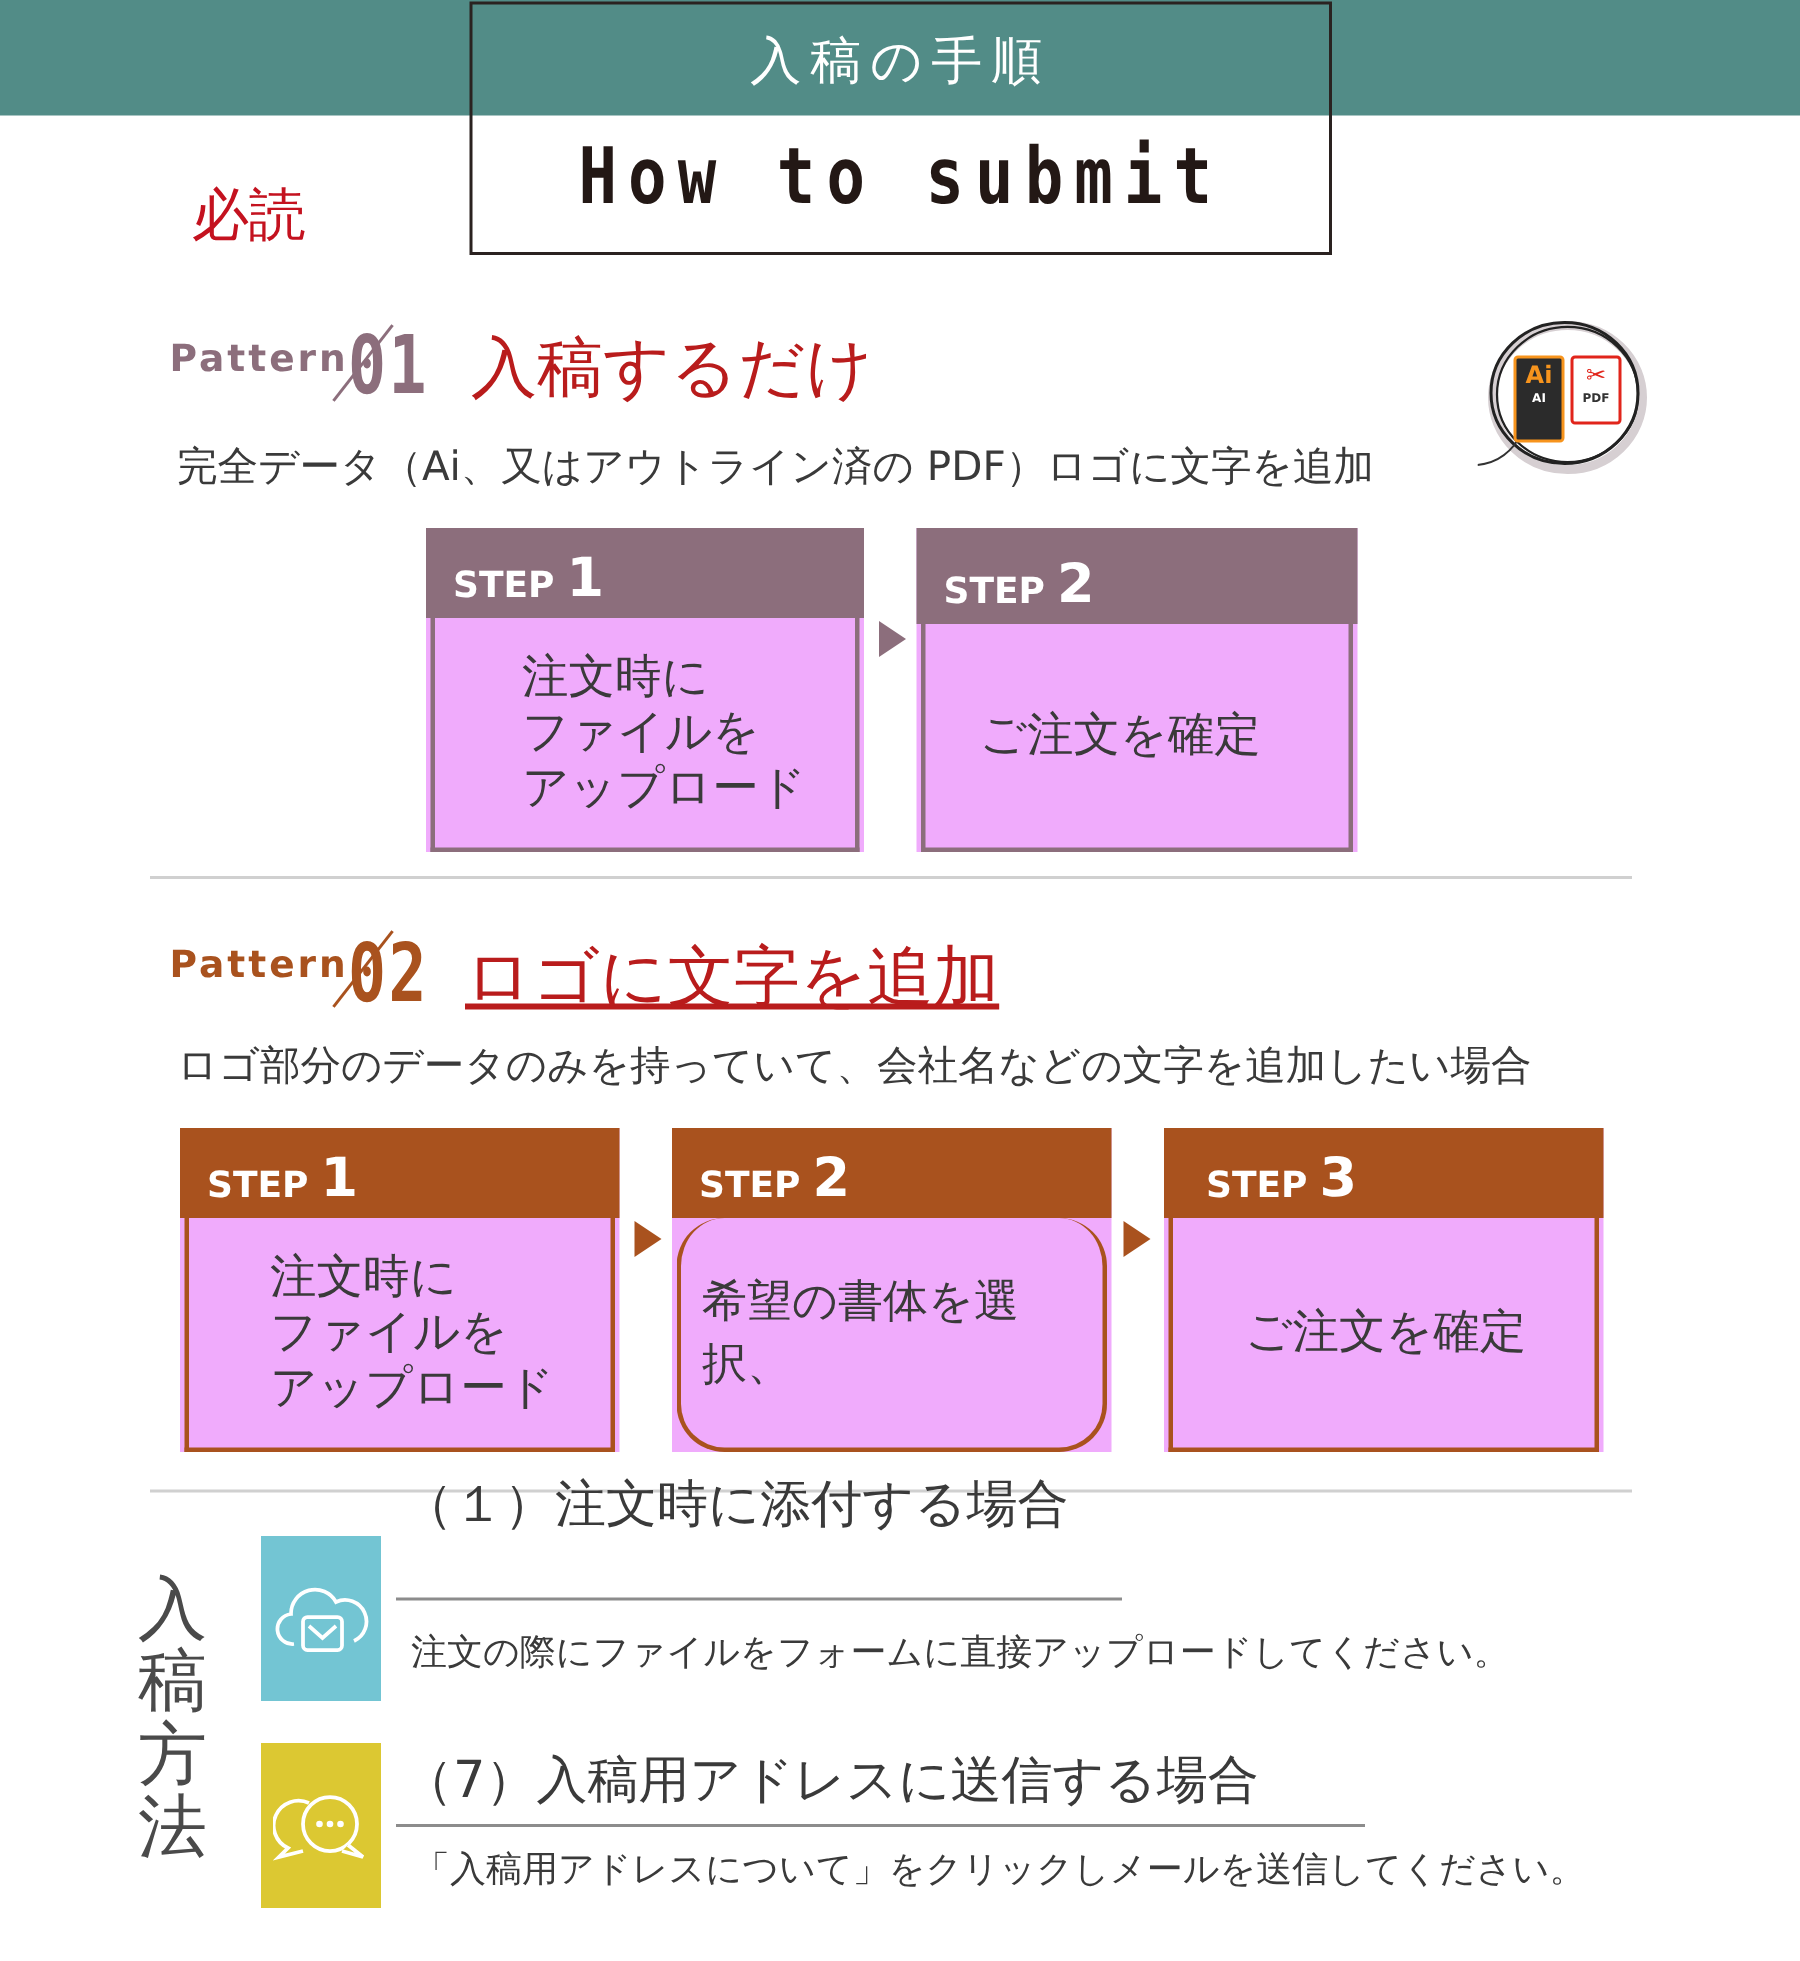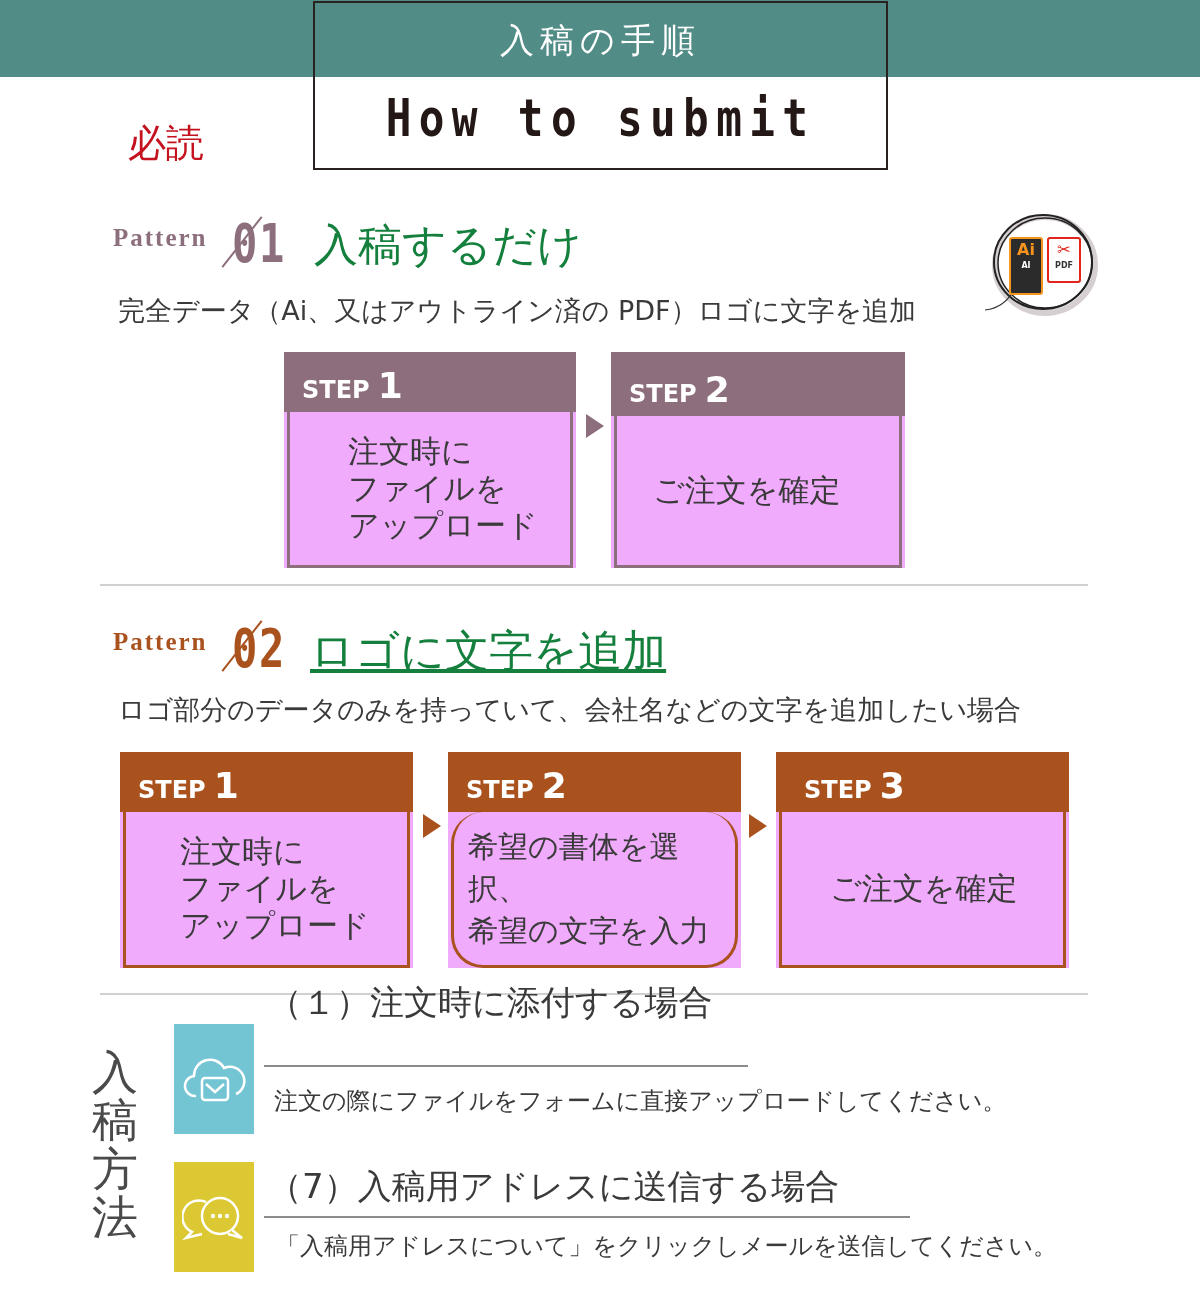--- a/index.html
+++ b/index.html
@@ -9,25 +9,25 @@
 
   .topbar { left: 0; top: 0; width: 1200px; height: 77px; background: #528c87; }
   .title-box { left: 313px; top: 1px; width: 575px; height: 169px; border: 2px solid #2a2220; }
   .title-jp { left: 313px; top: 18px; width: 575px; text-align: center; color: #ffffff; font-size: 34px;
               letter-spacing: 6px; font-weight: 300; }
   .title-en { left: 313px; top: 88px; width: 575px; text-align: center; color: #231815; font-size: 52px;
               font-weight: bold; letter-spacing: 9px; font-family: "DejaVu Sans Mono", "Liberation Mono", monospace;
               transform: scaleX(0.82); }
   .must-read { left: 128px; top: 104px; color: #c4121f; font-size: 38px; margin-top: 14px; }
 
-  .pat-label { font-size: 25px; font-weight: bold; letter-spacing: 2px; font-family: Liberation Serif, serif; }
+  .pat-label { font-size: 25px; font-weight: bold; letter-spacing: 2px; }
   .pat-num { font-size: 54px; font-weight: bold; font-family: "DejaVu Sans Mono", "Liberation Mono", monospace;
              transform: scaleX(0.78); transform-origin: left; letter-spacing: 2px; }
   .pat-slash { width: 2px; height: 64px; transform: rotate(38deg); }
-  .pat-title { font-size: 44px; color: #15803d; font-weight: 500; }
+  .pat-title { font-size: 44px; color: #b91c1c; font-weight: 500; }
   .pat-sub { font-size: 27px; color: #3a3a3a; }
 
   .step-card { background: #f0abfc; }
   .step-head { height: 60px; color: #fff; display: flex; align-items: flex-end; padding-left: 18px; padding-bottom: 8px; }
   .step-head .lbl { font-size: 24px; font-weight: bold; margin-right: 8px; }
   .step-head .num { font-size: 36px; font-weight: bold; line-height: 1; }
   .step-body { position: absolute; left: 0; right: 0; border-width: 3px; border-style: solid; border-top: none;
                display: flex; align-items: center; font-size: 31px; line-height: 1.2; color: #3a3a3a; }
   .arrow { width: 0; height: 0; border-top: 12px solid transparent; border-bottom: 12px solid transparent; border-left: 18px solid; }
 
@@ -118,21 +118,20 @@
 </div>
 <div class="abs arrow" style="left:423px;top:814px;border-left-color:#a9521e;"></div>
 <div class="abs step-card" style="left:448px;top:752px;width:293px;height:216px;">
   <div class="step-head" style="background:#a9521e;">
     <span class="lbl">STEP</span>
     <span class="num">2</span>
   </div>
   <div class="step-body" style="top:60px;bottom:0;left:3px;right:3px;border-color:#a9521e;padding-left:14px;font-size:30px;line-height:1.4;border-radius:32px;">
     <div>
       <div>希望の書体を選択、</div>
-      <div>希望の文字を入力</div>
     </div>
   </div>
 </div>
 <div class="abs arrow" style="left:749px;top:814px;border-left-color:#a9521e;"></div>
 <div class="abs step-card" style="left:776px;top:752px;width:293px;height:216px;">
   <div class="step-head" style="background:#a9521e;padding-left:28px;">
     <span class="lbl">STEP</span>
     <span class="num">3</span>
   </div>
   <div class="step-body" style="top:60px;bottom:0;left:3px;right:3px;border-color:#a9521e;padding-left:48px;">

